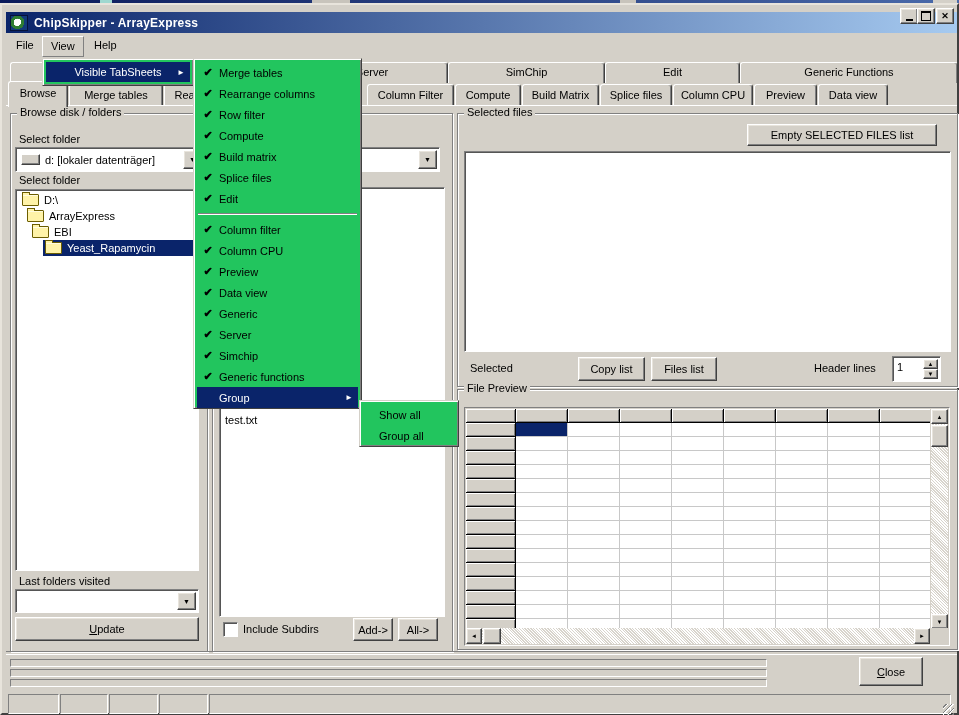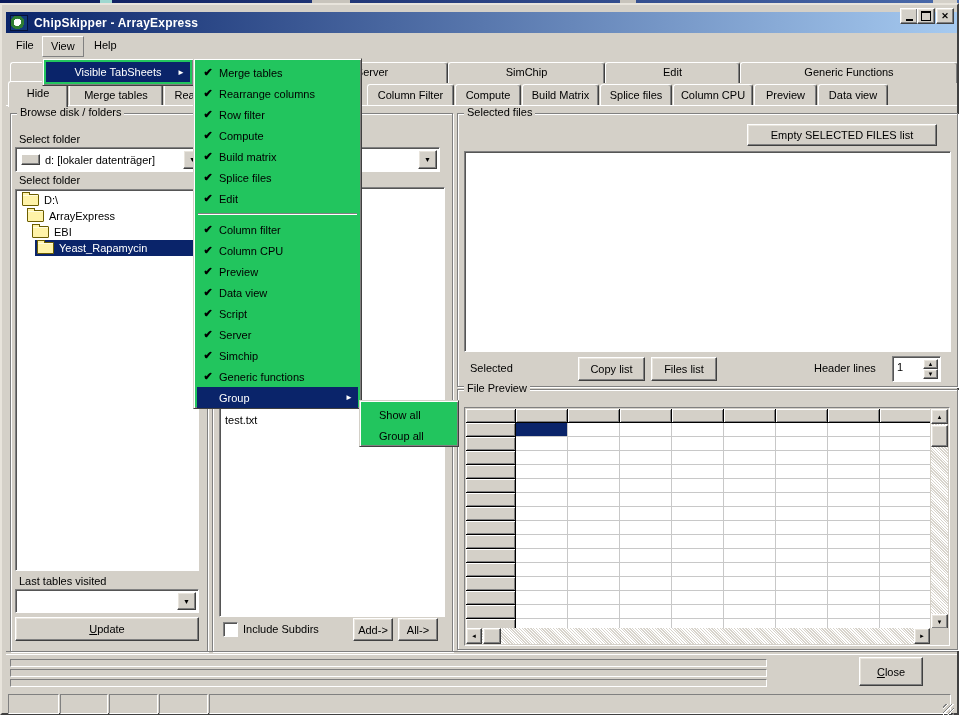--- a/index.html
+++ b/index.html
@@ -109,21 +109,21 @@
     <div class="mb-item" style="left:6px;">File</div>
     <div class="mb-item open" style="left:40px;">View</div>
     <div class="mb-item" style="left:84px;">Help</div>
 
     <div class="tab r1" style="left:8px;width:130px;"></div>
     <div class="tab r1" style="left:294px;width:150px;">Server</div>
     <div class="tab r1" style="left:446px;width:155px;">SimChip</div>
     <div class="tab r1" style="left:603px;width:133px;">Edit</div>
     <div class="tab r1" style="left:738px;width:216px;">Generic Functions</div>
 
-    <div class="tab r2 active" style="left:6px;width:58px;">Hide</div>
+    <div class="tab r2 active" style="left:6px;width:58px;">Browse</div>
     <div class="tab r2" style="left:67px;width:92px;">Merge tables</div>
     <div class="tab r2" style="left:162px;width:115px;">Rearrange columns</div>
     <div class="tab r2" style="left:365px;width:85px;">Column Filter</div>
     <div class="tab r2" style="left:453px;width:64px;">Compute</div>
     <div class="tab r2" style="left:520px;width:75px;">Build Matrix</div>
     <div class="tab r2" style="left:598px;width:70px;">Splice files</div>
     <div class="tab r2" style="left:671px;width:78px;">Column CPU</div>
     <div class="tab r2" style="left:752px;width:61px;">Preview</div>
     <div class="tab r2" style="left:816px;width:68px;">Data view</div>
     <div id="pagetop" class="abs"></div>
@@ -146,26 +146,26 @@
           <span>D:\</span>
         </div>
       <div class="trow" style="margin-left:9px;">
           <span class="folder-icon"></span>
           <span>ArrayExpress</span>
         </div>
       <div class="trow" style="margin-left:14px;">
           <span class="folder-icon"></span>
           <span>EBI</span>
         </div>
-      <div class="trow sel" style="margin-left:19px;text-align:center;">
+      <div class="trow sel" style="margin-left:27px;text-align:center;">
           <span class="folder-icon"></span>
           <span>Yeast_Rapamycin</span>
         </div>
     </div>
-    <div class="abs" style="left:17px;top:570px;">Last tables visited</div>
+    <div class="abs" style="left:17px;top:570px;">Last folders visited</div>
     <div class="combo" style="left:13px;top:584px;width:184px;height:24px;">
       <span></span>
       <div class="combo-btn btn">
           <span>▼</span>
         </div>
     </div>
     <div class="abs btn accel" style="left:13px;top:612px;width:184px;height:24px;"><u>U</u>pdate</div>
 
     <div class="abs etched" style="left:210px;top:108px;width:239px;height:537px;"></div>
     <div class="combo" style="left:217px;top:142px;width:221px;height:25px;">
@@ -468,21 +468,21 @@
       <div class="mi">
           <span class="chk">✔</span>
           <span class="lbl">Preview</span>
         </div>
       <div class="mi">
           <span class="chk">✔</span>
           <span class="lbl">Data view</span>
         </div>
       <div class="mi">
           <span class="chk">✔</span>
-          <span class="lbl">Script</span>
+          <span class="lbl">Generic</span>
         </div>
       <div class="mi">
           <span class="chk">✔</span>
           <span class="lbl">Server</span>
         </div>
       <div class="mi">
           <span class="chk">✔</span>
           <span class="lbl">Simchip</span>
         </div>
       <div class="mi">

